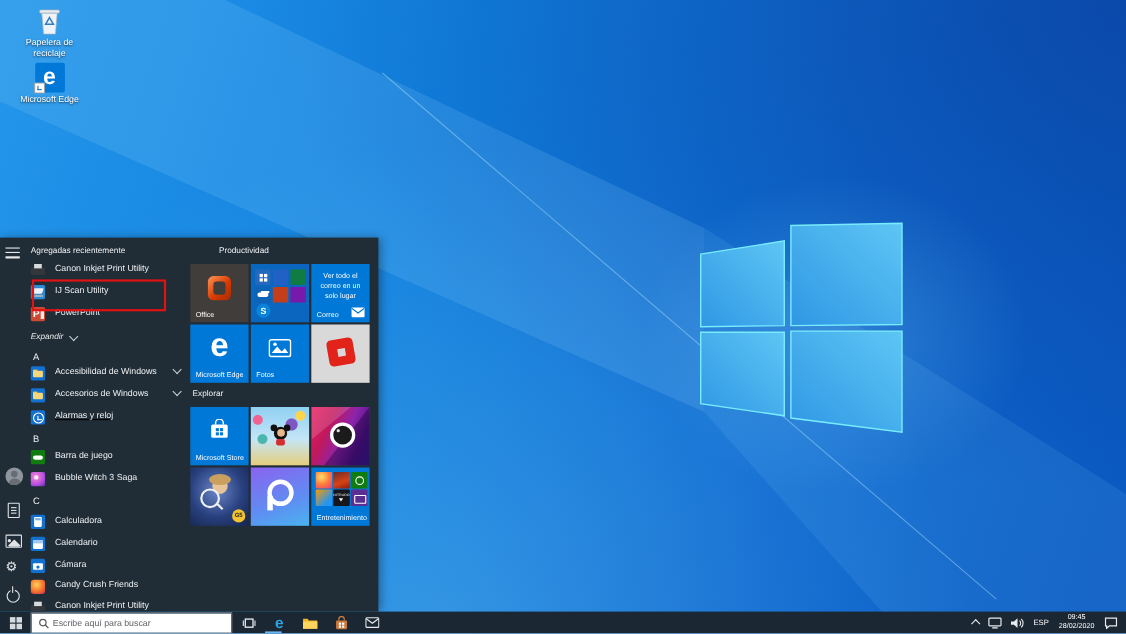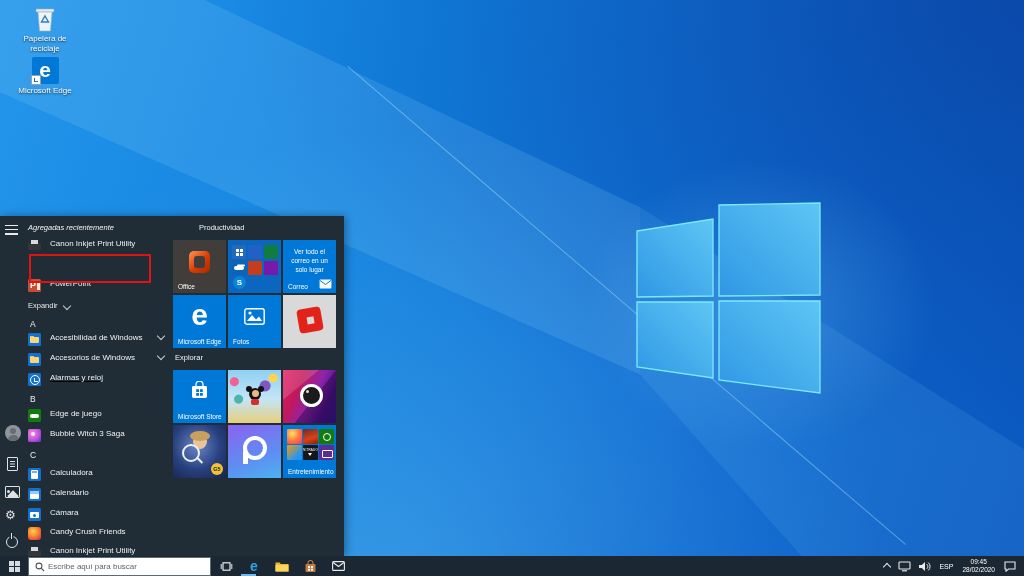--- a/index.html
+++ b/index.html
@@ -42,27 +42,27 @@
   .avatar::after{content:"";position:absolute;left:2.5px;top:10px;width:11px;height:7px;border-radius:5px 5px 0 0;background:#666d74;}
   .rl-doc{width:9px;height:12px;border:1.1px solid #dfe3e6;border-radius:1px;margin:1px 0 0 2px;position:relative;}
   .rl-doc::after{content:"";position:absolute;left:1.5px;top:3px;width:5px;height:1px;background:#dfe3e6;box-shadow:0 2.5px 0 #dfe3e6,0 5px 0 #dfe3e6;}
   .rl-pic{width:13px;height:10px;border:1.1px solid #dfe3e6;border-radius:1px;margin:2px 0 0 0;position:relative;overflow:hidden;}
   .rl-pic::before{content:"";position:absolute;left:1px;top:3px;width:3px;height:3px;border-radius:50%;background:#dfe3e6;}
   .rl-pic::after{content:"";position:absolute;left:3px;top:5px;width:8px;height:8px;background:#dfe3e6;transform:rotate(45deg);}
   .rl-gear{font-size:12px;color:#dfe3e6;line-height:14px;}
   .rl-power{width:10px;height:10px;border:1.4px solid #dfe3e6;border-radius:50%;margin:2px 0 0 1px;position:relative;}
   .rl-power::after{content:"";position:absolute;left:3.6px;top:-4px;width:1.8px;height:6px;background:#dfe3e6;box-shadow:0 0 0 1.5px rgba(33,44,52,1);}
 
-  .sec-header{position:absolute;left:28px;font-size:7.5px;color:#f0f2f4;font-style:italic;}
+  .sec-header{position:absolute;left:28px;font-size:7.5px;color:#f0f2f4;}
   .letter{position:absolute;left:30px;width:100px;font-size:8.5px;color:#eef1f3;}
   .row{position:absolute;left:28px;width:142px;height:18px;display:flex;align-items:flex-start;cursor:default;}
   .rlabel{font-size:8px;color:#eef1f3;white-space:nowrap;}
   .chev{width:5px;height:5px;border-right:1.2px solid #c8cdd2;border-bottom:1.2px solid #c8cdd2;transform:rotate(45deg);}
   .row .chev{margin-left:auto;margin-right:6px;}
-  .expand-row{position:absolute;left:28px;display:flex;align-items:center;gap:6px;font-size:7.5px;color:#e4e8ea;}
+  .expand-row{position:absolute;left:28px;display:flex;align-items:center;gap:6px;font-size:7.5px;color:#e4e8ea;font-style:italic;}
 
   .ric{width:13px;height:13px;margin-right:9px;position:relative;flex:none;border-radius:1.5px;}
   .ic-printer::before{content:"";position:absolute;left:0;top:4px;width:13px;height:7px;background:#33373b;border-radius:1.5px;}
   .ic-printer::after{content:"";position:absolute;left:3px;top:1px;width:7px;height:4px;background:#d9dadb;}
   .ic-scan{background:#2a8ad4;}
   .ic-scan::before{content:"";position:absolute;left:2px;top:3px;width:9px;height:5px;background:#eef2f5;transform:skewX(-18deg);border-radius:1px;}
   .ic-scan::after{content:"";position:absolute;left:2px;top:8.5px;width:9px;height:2.5px;background:#9fb3bf;}
   .ic-ppt{background:#cb4b32;}
   .ic-ppt .pl{position:absolute;left:2px;top:1px;font-size:9px;font-weight:bold;color:#fff;}
   .ic-ppt::after{content:"";position:absolute;right:1.5px;top:2.5px;width:3px;height:8px;background:rgba(255,255,255,.88);}
@@ -226,20 +226,24 @@
     <div class="rail-ico" style="top:318px;">
         <div class="rl-power"></div>
       </div>
 
     <div class="sec-header" style="top:7px;">Agregadas recientemente</div>
 
     <div class="row" style="top:23px;">
       <span class="ric ic-printer"></span>
       <span class="rlabel">Canon Inkjet Print Utility</span>
     </div>
+    <div class="row" style="top:43px;">
+      <span class="ric ic-scan"></span>
+      <span class="rlabel">IJ Scan Utility</span>
+    </div>
     <div class="row" style="top:63px;">
       <span class="ric ic-ppt">
           <span class="pl">P</span>
         </span>
       <span class="rlabel">PowerPoint</span>
     </div>
 
     <div class="expand-row" style="top:85px;">
       <span>Expandir</span>
       <span class="chev"></span>
@@ -257,21 +261,21 @@
       <span class="chev"></span>
     </div>
     <div class="row" style="top:157px;text-decoration:underline;">
       <span class="ric ic-clock"></span>
       <span class="rlabel">Alarmas y reloj</span>
     </div>
 
     <div class="letter" style="top:178px;">B</div>
     <div class="row" style="top:193px;">
       <span class="ric ic-gamebar"></span>
-      <span class="rlabel">Edge de juego</span>
+      <span class="rlabel">Barra de juego</span>
     </div>
     <div class="row" style="top:213px;">
       <span class="ric ic-bubble"></span>
       <span class="rlabel">Bubble Witch 3 Saga</span>
     </div>
 
     <div class="letter" style="top:234px;">C</div>
     <div class="row" style="top:252px;">
       <span class="ric ic-calc"></span>
       <span class="rlabel">Calculadora</span>

